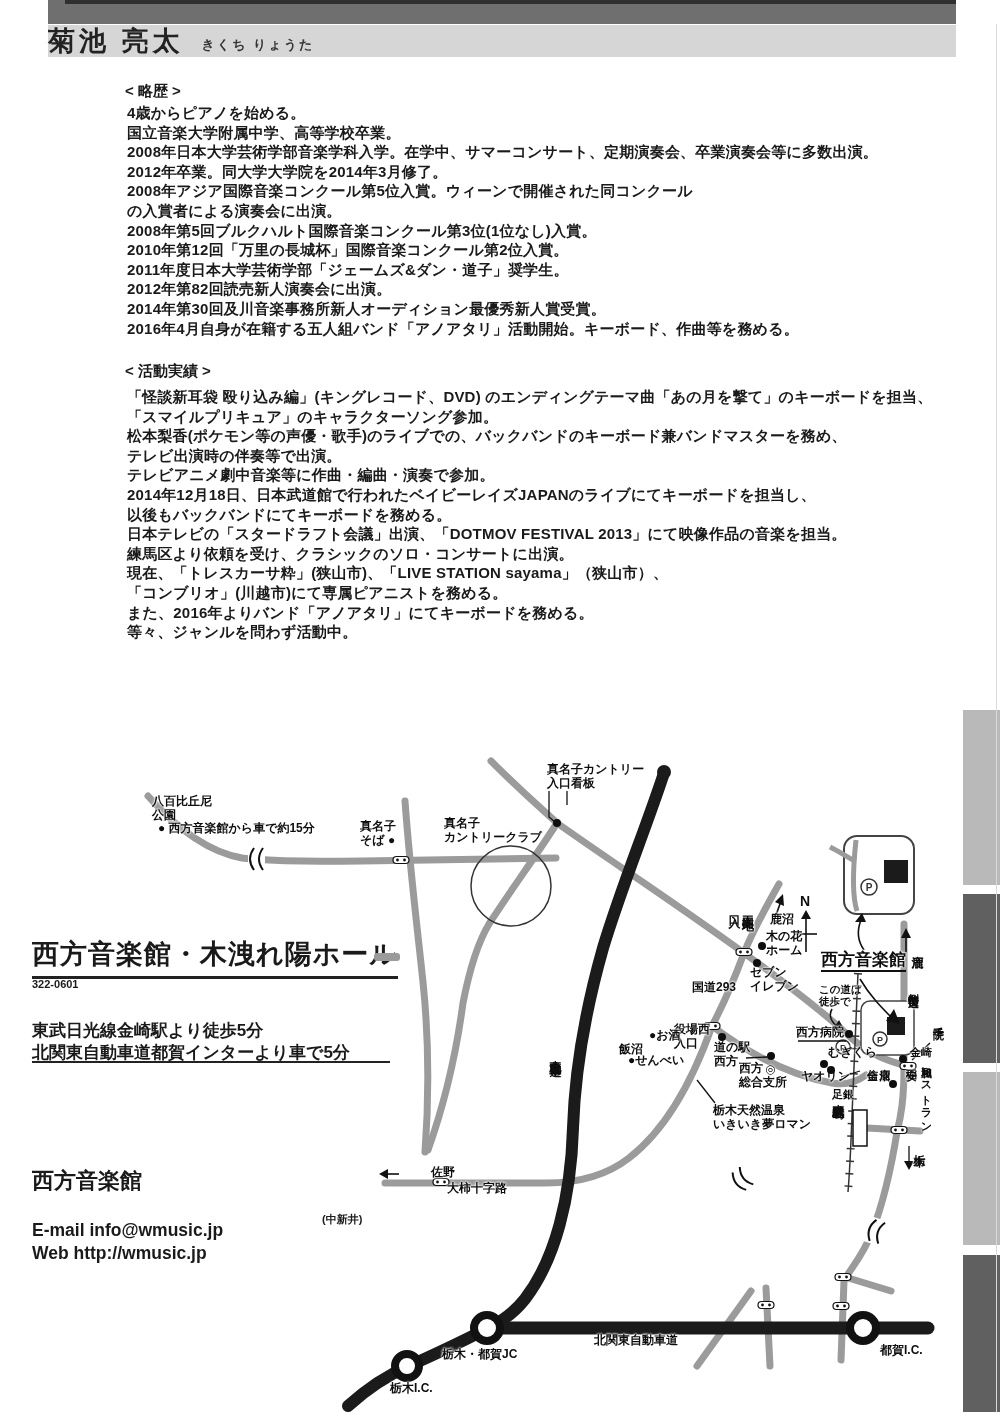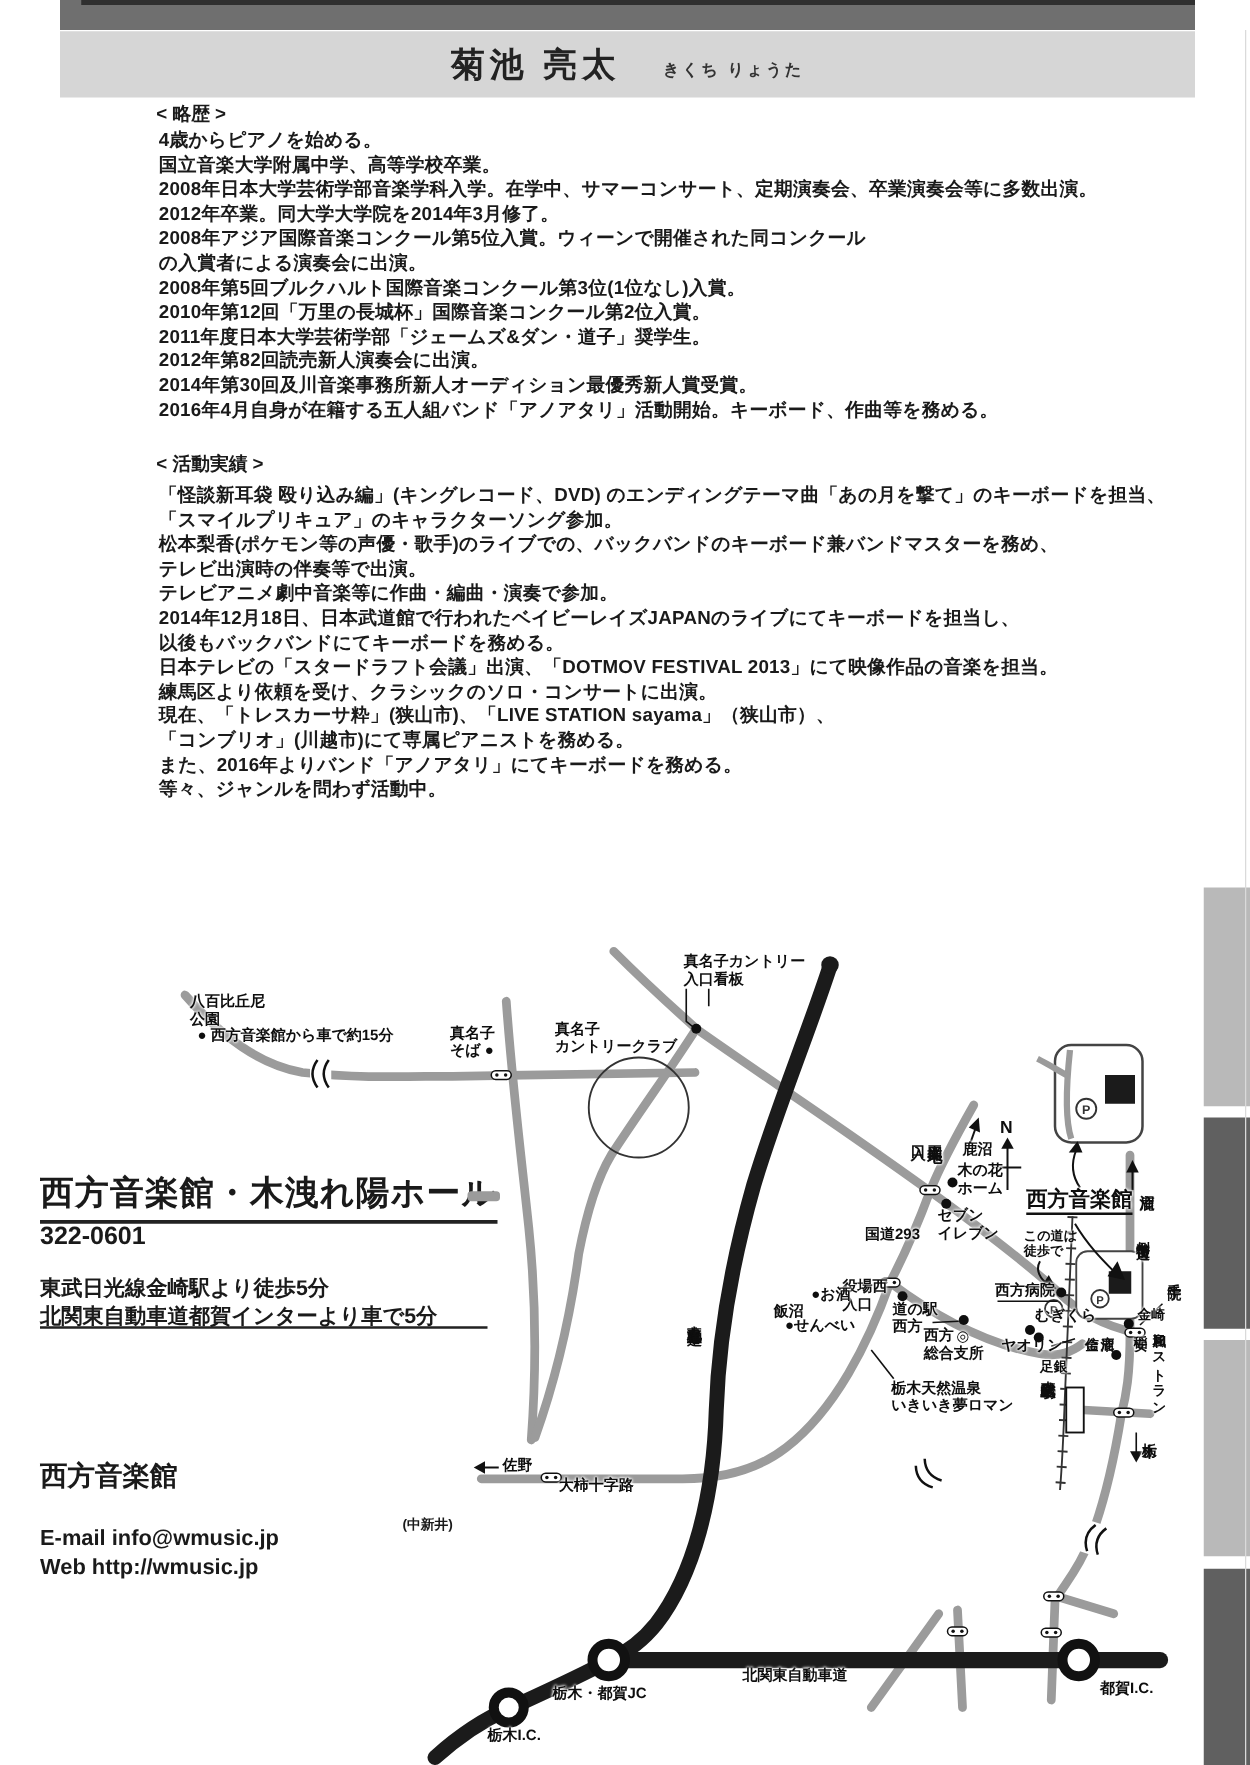--- a/index.html
+++ b/index.html
@@ -2,22 +2,22 @@
 <html><head>
 <meta charset="utf-8">
 <style>
   html,body{margin:0;padding:0;background:#fff;}
   #page{position:relative;width:1000px;height:1412px;background:#fff;overflow:hidden;
         font-family:"Liberation Sans","DejaVu Sans",sans-serif;color:#1a1a1a;}
   .abs{position:absolute;}
   
   #topbar{left:48px;top:0;width:908px;height:24px;background:#6f6f6f;}
   #topline{left:65px;top:0;width:891px;height:4px;background:#2f2f2f;}
-  #nameband{left:48px;top:25px;width:908px;height:53px;background:#d6d6d6;
-            display:flex;align-items:center;justify-content:center;gap:34px;}
+  #nameband{left:48px;top:25px;width:908px;height:32px;background:#d6d6d6;
+            display:flex;align-items:center;gap:18px;}
   #name-main{font-size:27px;font-weight:bold;letter-spacing:4px;color:#222;}
   #name-kana{font-size:13px;font-weight:bold;color:#333;letter-spacing:2px;margin-top:8px;}
   
   .sec-title{position:absolute;left:125px;font-size:15px;font-weight:bold;}
   .sec-body{position:absolute;left:127px;font-size:15px;font-weight:bold;line-height:19.6px;
             white-space:pre-line;letter-spacing:0.2px;}
   
   #venue-title{left:32px;top:936px;font-size:27px;font-weight:bold;letter-spacing:1px;
                border-bottom:3px solid #222;padding-bottom:4px;}
   #title-dash{left:374px;top:953px;width:26px;height:8px;background:#9b9b9b;border-radius:3px;}
@@ -262,42 +262,42 @@
       <div class="mlabel v" style="left: 866px; top: 1060px; font-size: 11px;">鹿沼
 信金</div>
       <div class="mlabel" style="left: 832px; top: 1088px; font-size: 11px;">足銀</div>
       <div class="mlabel v" style="left: 905px; top: 1060px; font-size: 11px;">稲安</div>
       <div class="mlabel v" style="left: 920px; top: 1058px; font-size: 11px;">和風レストラン</div>
       <div class="mlabel v" style="left: 932px; top: 1018px; font-size: 11px;">千手院</div>
       <div class="mlabel" style="left: 910px; top: 1046px; font-size: 11px;">金崎</div>
       <div class="mlabel v" style="left: 907px; top: 984px; font-size: 11px;">例幣使街道</div>
       <div class="mlabel v" style="left: 910px; top: 946px;">鹿沼</div>
       <div class="mlabel v" style="left: 912px; top: 1144px;">栃木</div>
-      <div class="mlabel" style="left: 402px; top: 1166px;">佐野</div>
+      <div class="mlabel" style="left: 431px; top: 1166px;">佐野</div>
       <div class="mlabel" style="left: 447px; top: 1182px;">大柿十字路</div>
       <div class="mlabel" style="left: 442px; top: 1348px;">栃木・都賀JC</div>
       <div class="mlabel" style="left: 594px; top: 1334px;">北関東自動車道</div>
       <div class="mlabel" style="left: 880px; top: 1344px;">都賀I.C.</div>
       <div class="mlabel" style="left: 390px; top: 1382px;">栃木I.C.</div>
       <div class="mlabel" style="left: 800px; top: 894px; font-size: 14px;">N</div>
       <div class="dot" style="left: 557px; top: 823px;"></div>
       <div class="dot" style="left: 762px; top: 946px;"></div>
       <div class="dot" style="left: 757px; top: 963px;"></div>
       <div class="dot" style="left: 849px; top: 1034px;"></div>
       <div class="dot" style="left: 771px; top: 1056px;"></div>
       <div class="dot" style="left: 722px; top: 1037px;"></div>
       <div class="dot" style="left: 893px; top: 1084px;"></div>
       <div class="dot" style="left: 903px; top: 1059px;"></div>
       <div class="dot" style="left: 824px; top: 1064px;"></div>
       <div class="dot" style="left: 831px; top: 1070px;"></div>
     </div>
 
   <div class="abs" id="venue-title">西方音楽館・木洩れ陽ホール</div>
   <div class="abs" id="title-dash"></div>
-  <div class="vline" style="top:978px;font-size:20px;">322-0601</div>
+  <div class="vline" style="top:978px;font-size:11px;">322-0601</div>
   <div class="vline" style="top:1019px;font-size:17px;">東武日光線金崎駅より徒歩5分</div>
   <div class="vline" style="top:1041px;font-size:17px;">北関東自動車道都賀インターより車で5分</div>
   <div class="abs" id="venue-sep"></div>
   <div class="vline" style="top:1166px;font-size:22px;">西方音楽館</div>
   <div class="abs" style="left:322px;top:1212px;font-size:11px;font-weight:bold;">(中新井)</div>
   <div class="vline" style="top:1220px;font-size:17.5px;">E-mail  info@wmusic.jp</div>
   <div class="vline" style="top:1243px;font-size:17.5px;">Web  http://wmusic.jp</div>
 
   <div id="side-blocks">
       <div class="sideblock" style="top: 710px; height: 175px; background: rgb(185, 185, 185);"></div>

